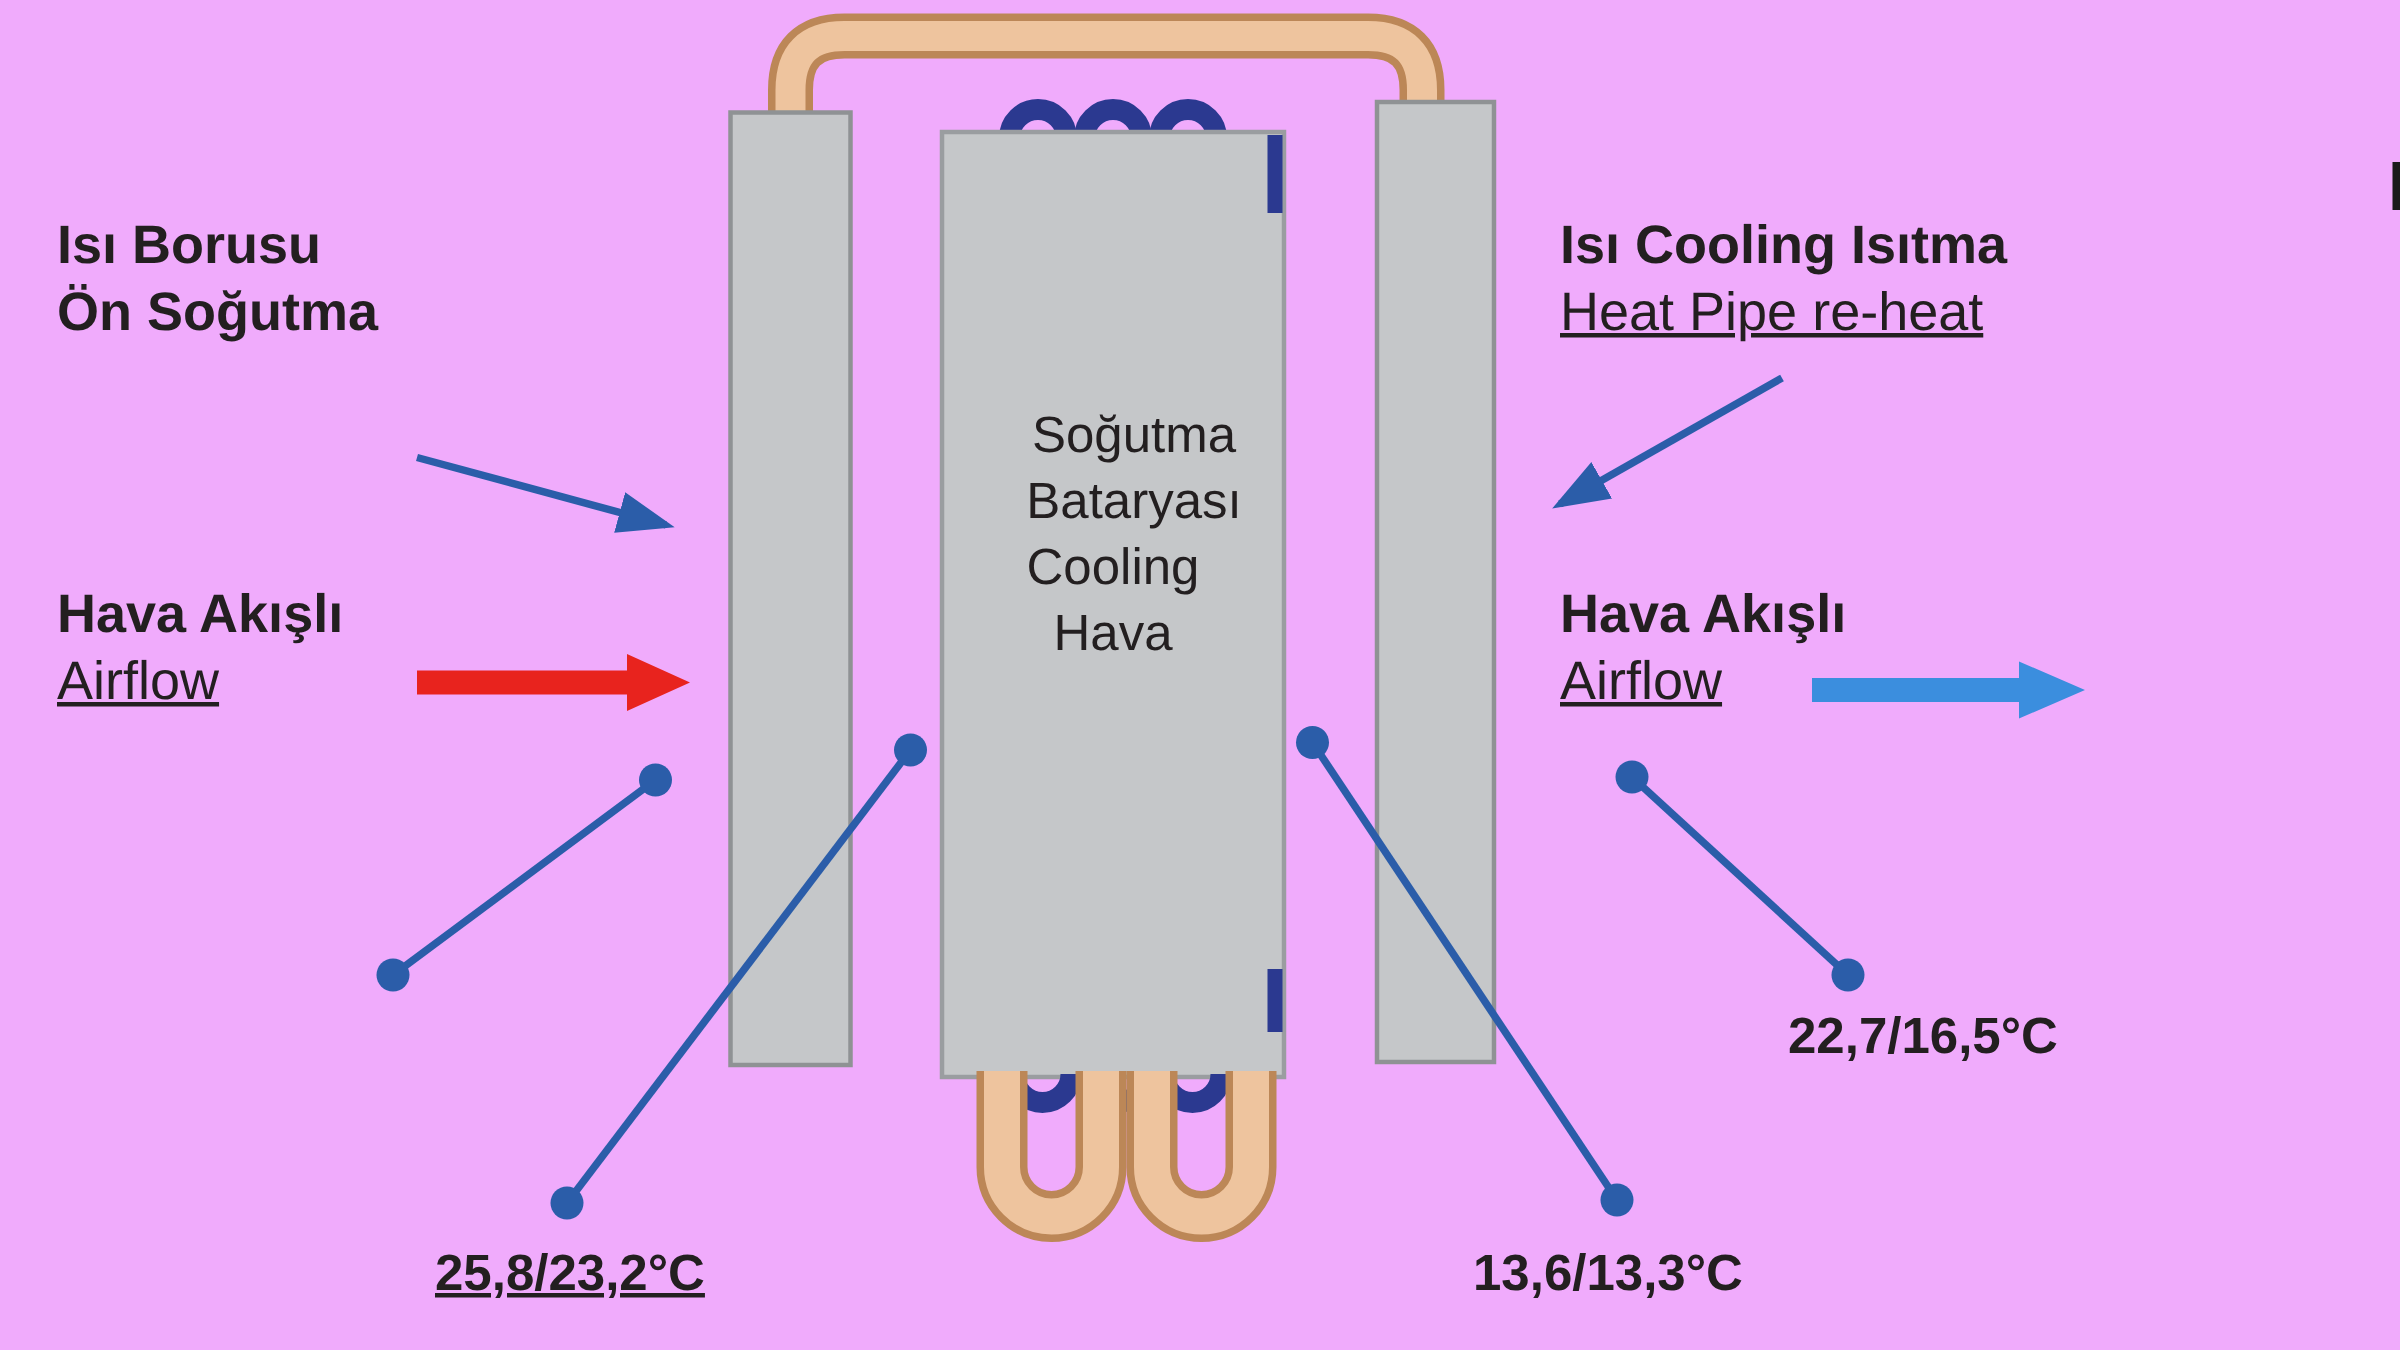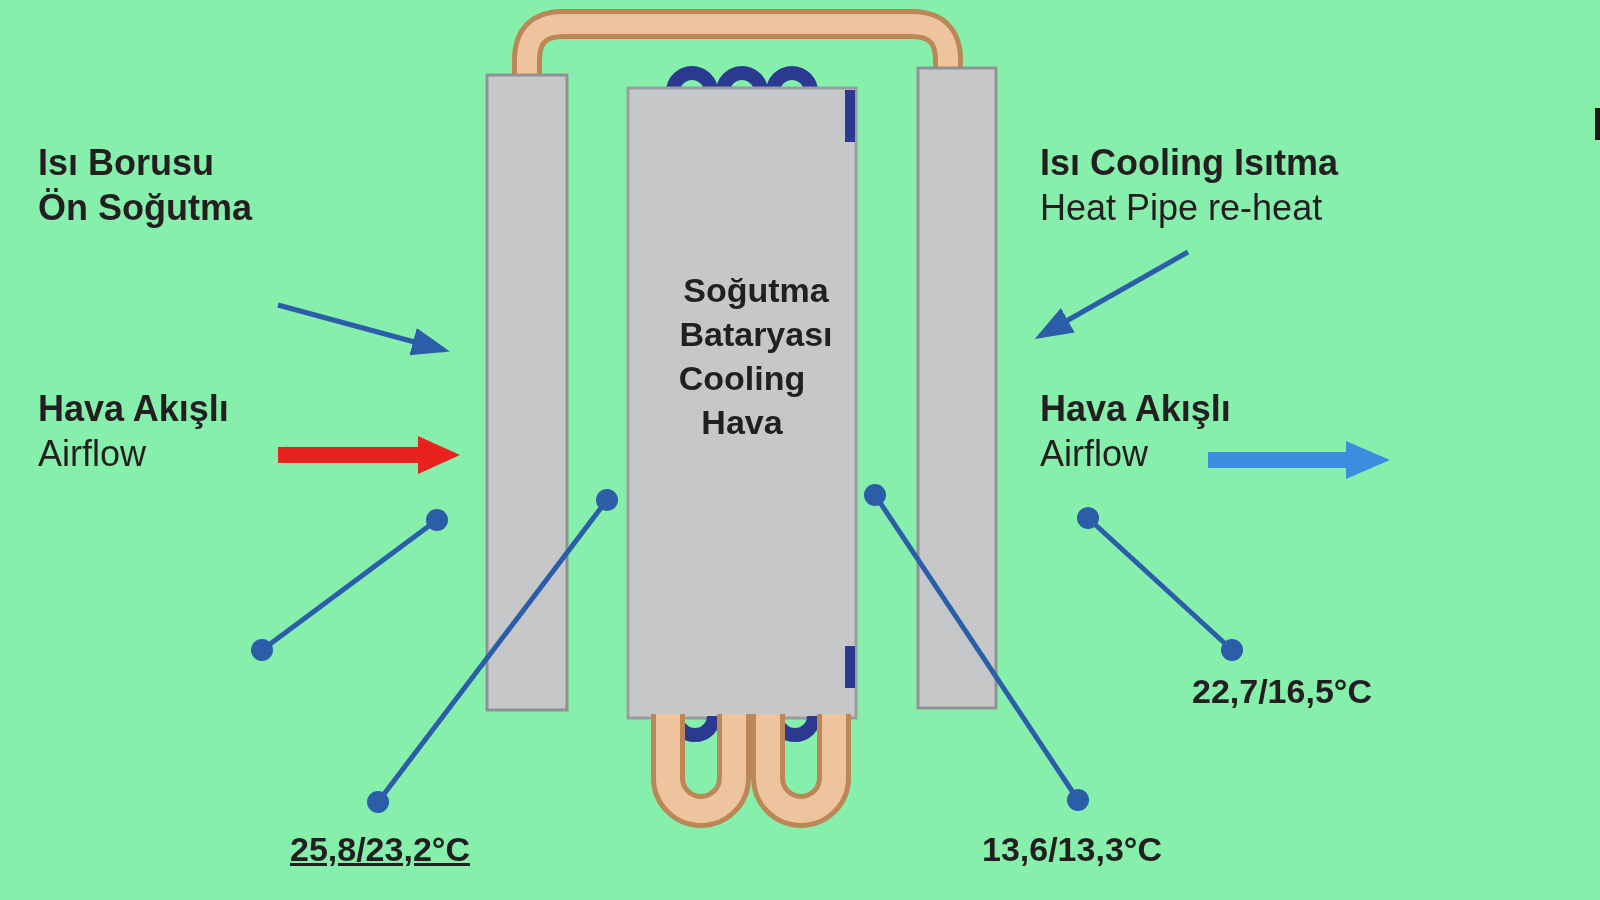--- a/index.html
+++ b/index.html
@@ -1,34 +1,34 @@
 <!DOCTYPE html>
 <html><head>
 <meta charset="utf-8">
 <style>
   html,body{margin:0;padding:0;background:#ffffff;}
   #stage{
     position:relative;
     width:1600px;height:900px;
-    background:#86efac;
+    background:#f0abfc;
     overflow:hidden;
     font-family:"Liberation Sans","DejaVu Sans",sans-serif;
     color:#231f20;
   }
   #scene{position:absolute;left:0;top:0;}
   .txt{position:absolute;white-space:nowrap;}
   .lbl{font-size:36px;line-height:45px;}
   .lbl .b{font-weight:bold;display:block;}
-  .lbl .n{font-weight:normal;display:block;}
+  .lbl .n{font-weight:normal;display:block;text-decoration:underline;}
   .coil-text{
     position:absolute;left:628px;top:268px;width:228px;
     text-align:center;font-size:34px;line-height:44px;
   }
-  .coil-text .b{font-weight:bold;display:block;padding-left:28px;}
-  .coil-text .n{font-weight:bold;display:block;}
+  .coil-text .b{font-weight:normal;display:block;padding-left:28px;}
+  .coil-text .n{font-weight:normal;display:block;}
   .temp{font-size:34px;font-weight:bold;color:#231f20;}
 </style>
 </head>
 <body>
 
 <div id="stage">
 
   <svg id="scene" width="1600" height="900" viewBox="0 0 1600 900">
     <defs>
       <marker id="ah" markerWidth="40" markerHeight="32" refX="32" refY="16" orient="auto" markerUnits="userSpaceOnUse">

